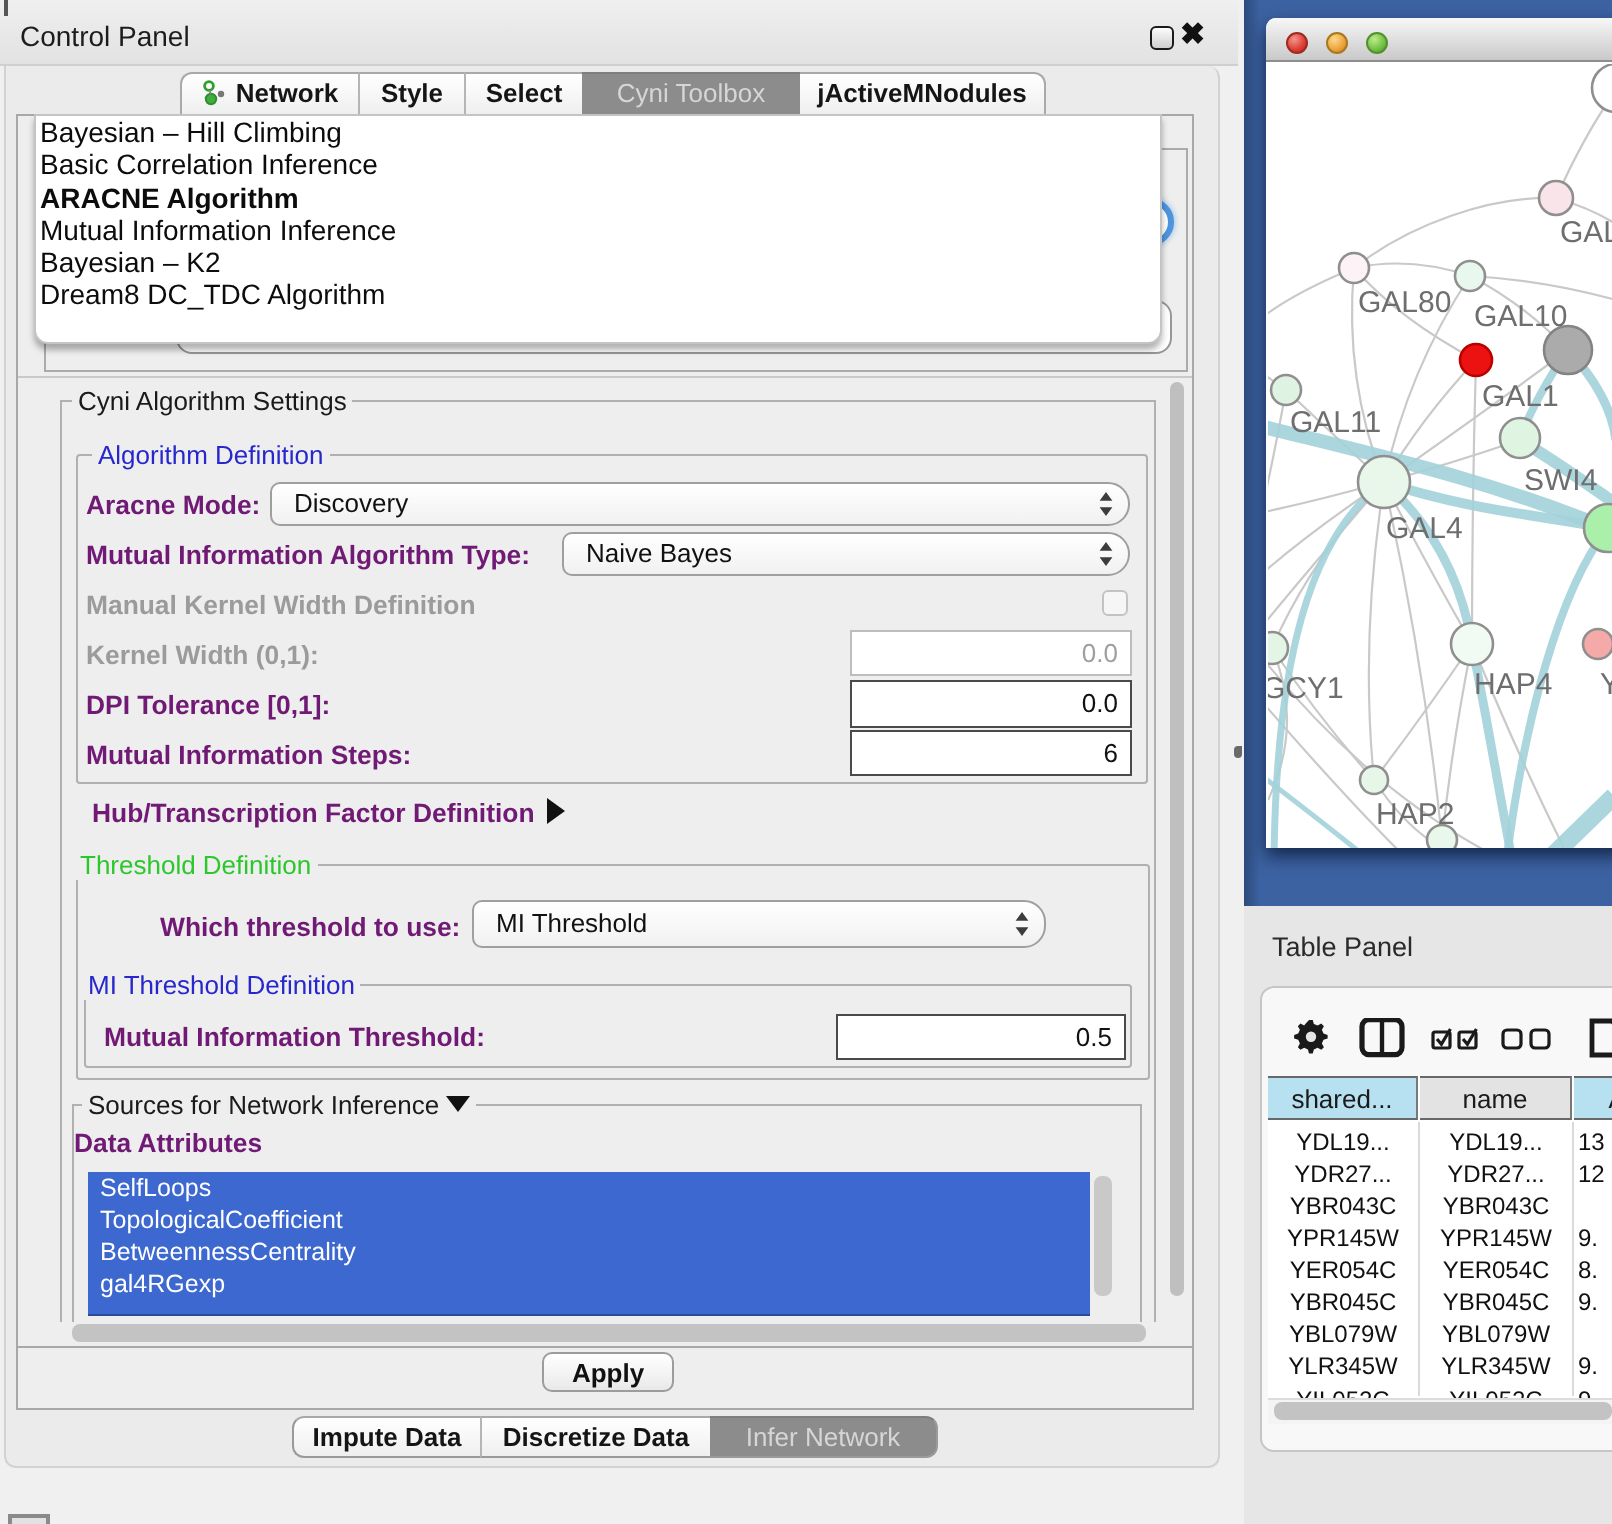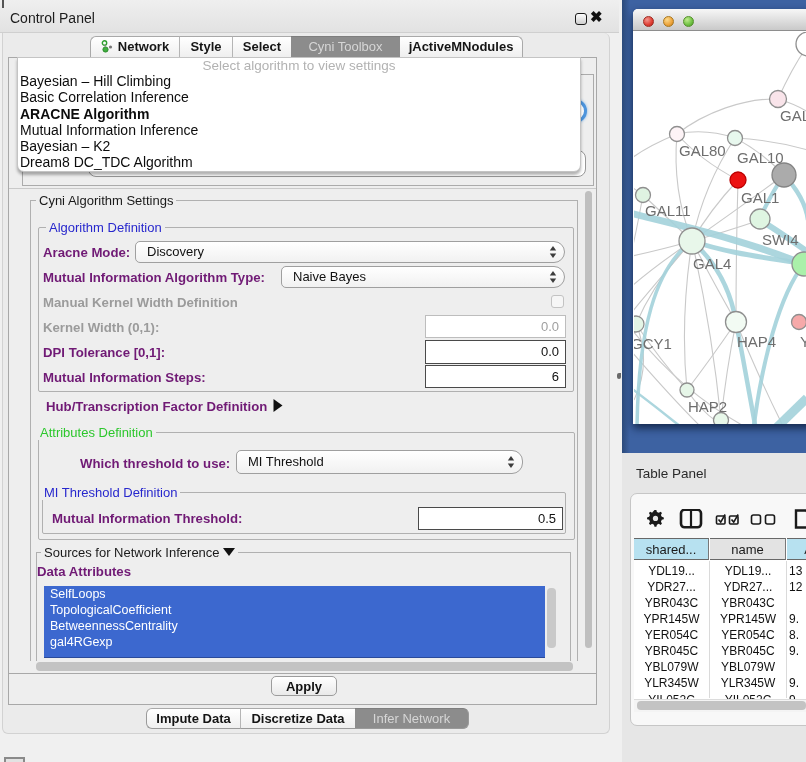--- a/index.html
+++ b/index.html
@@ -117,21 +117,21 @@
 
   <div class="lbl" style="left:43px;top:370px;">Mutual Information Steps:</div>
   <div class="field en" style="left:425px;top:365px;width:141px;height:23px;line-height:21px;">6</div>
 
   <div class="lbl" style="left:46px;top:399px;">Hub/Transcription Factor Definition</div>
   <svg class="abs" style="left:272px;top:398px;" width="12" height="15" viewBox="0 0 12 15">
       <path d="M1.5 1 L10.5 7.5 L1.5 14 Z" fill="#111"></path>
     </svg>
 
   <div class="group" style="left:38px;top:432px;width:536.5px;height:108px;"></div>
-  <div class="abs" style="left:37px;top:425px;background:#eeeeee;font-size:13px;color:#2cc72c;padding:0 3px;">Attributes Definition</div>
+  <div class="abs" style="left:37px;top:425px;background:#eeeeee;font-size:13px;color:#2cc72c;padding:0 3px;">Threshold Definition</div>
 
   <div class="lbl" style="left:80px;top:456px;width:147px;text-align:left;">Which threshold to use:</div>
   <div class="combo" style="left:236px;top:450px;width:287px;height:24px;line-height:22px;">MI Threshold<svg class="arr" viewBox="0 0 8 12">
         <path d="M4 0 L7.2 4.4 H0.8 Z" fill="#3c3c3c"></path>
         <path d="M4 12 L7.2 7.6 H0.8 Z" fill="#3c3c3c"></path>
       </svg></div>
 
   <div class="group" style="left:42px;top:492px;width:524px;height:42px;"></div>
   <div class="abs" style="left:41px;top:485px;background:#eeeeee;font-size:13px;color:#2727cd;padding:0 3px;">MI Threshold Definition</div>
   <div class="lbl" style="left:52px;top:511px;">Mutual Information Threshold:</div>
@@ -149,21 +149,20 @@
   </div>
   <div class="vthumb" style="left:547px;top:588px;width:9px;height:60px;background:#c9c9c9;"></div>
 
   <div class="abs" style="left:9px;top:188px;width:587px;height:1px;background:#c9c9c9;"></div>
 
   <div class="vthumb" style="left:585px;top:191px;width:7px;height:457px;"></div>
   <div class="hthumb" style="left:36px;top:662px;width:537px;height:9px;"></div>
   <div class="abs" style="left:8px;top:673px;width:589px;height:1px;background:#a8a8a8;"></div>
 
   <div class="abs" id="ddp">
-    <div class="hint">Select algorithm to view settings</div>
     <div class="it">Bayesian – Hill Climbing</div>
     <div class="it">Basic Correlation Inference</div>
     <div class="it" style="font-weight:bold;">ARACNE Algorithm</div>
     <div class="it">Mutual Information Inference</div>
     <div class="it">Bayesian – K2</div>
     <div class="it">Dream8 DC_TDC Algorithm</div>
   </div>
 
   <div class="abs tabrow" id="toptabs">
     <div class="tab" style="width:89px;"><svg id="neticon" viewBox="0 0 13 13">

